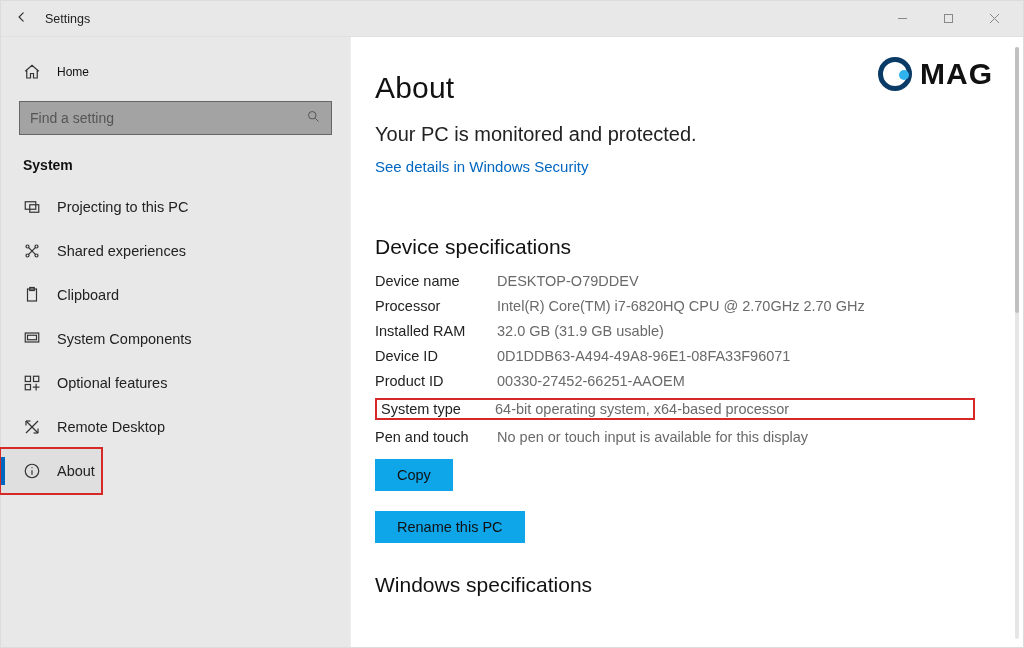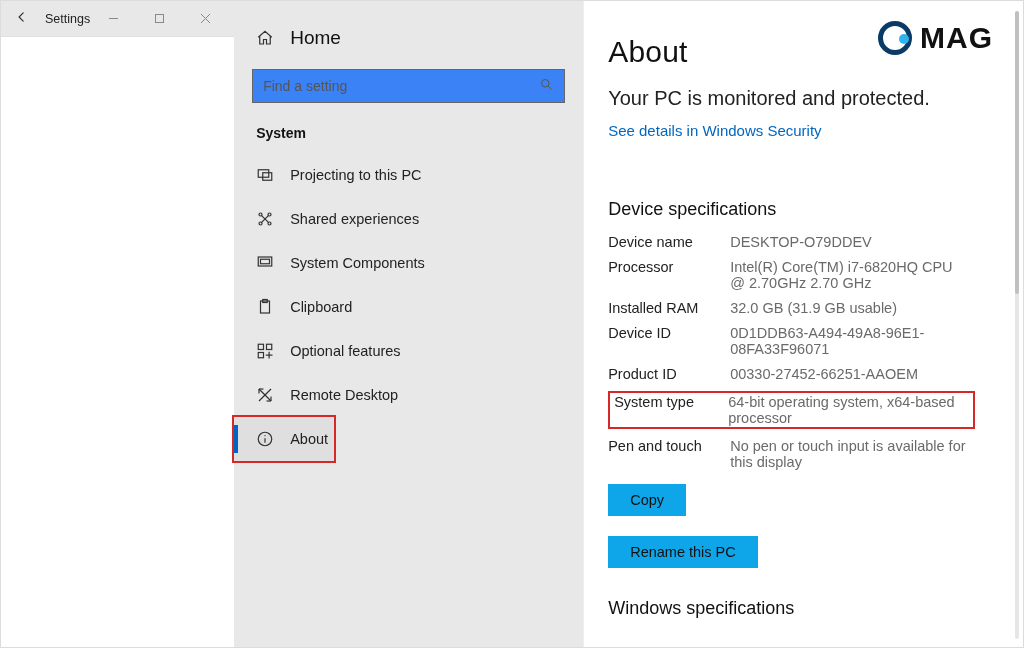--- a/index.html
+++ b/index.html
@@ -3,21 +3,21 @@
 <meta charset="utf-8">
 <style>
   * { box-sizing: border-box; margin: 0; padding: 0; }
   html, body { width: 1024px; height: 648px; overflow: hidden; font-family: "Segoe UI", Tahoma, sans-serif; }
   .window {
     position: relative;
     width: 1024px; height: 648px;
     background: #fff;
     border: 1px solid #dcdcdc;
     display: flex;
-    flex-direction: row;
+    flex-direction: column;
   }
   
   .titlebar {
     height: 36px;
     display: flex;
     align-items: center;
     background: #e8e8e8;
     border-bottom: 1px solid #e0e0e0;
   }
   .titlebar-left {
@@ -40,29 +40,29 @@
   .sidebar {
     width: 350px;
     background: #e8e8e8;
     padding: 20px 0 0 0;
     display:flex; flex-direction:column;
     border-right: 1px solid #eee;
   }
   .home-row {
     display:flex; align-items:center; gap:16px;
     padding: 6px 22px 14px 22px;
-    font-size:19px;
+    font-size:12px;
     color:#111;
   }
   .home-row .icon { width:18px; display:flex; align-items:center; justify-content:center; }
   .searchbox {
     margin: 6px 18px 20px 18px;
     height: 34px;
     border: 1px solid #666;
-    background: #3b82f6;
+    background: #a3a3a3;
     display:flex; align-items:center;
     padding: 0 10px;
   }
   .searchbox input {
     flex:1; border:none; outline:none; background:transparent; font-size:14px; color:#333; font-style: normal;
   }
   .searchbox input::placeholder { color:#555; }
   .searchbox .search-icon { color:#555; }
   .sidebar-heading {
     font-size:14px; font-weight:600; color:#111;
@@ -93,21 +93,21 @@
     position:absolute; top:0; bottom:0; left:0; right:14px; overflow:hidden;
     padding: 34px 34px 0 24px;
   }
   .scrollbar {
     position:absolute; right:4px; top:10px; bottom:8px; width:4px; background:#e6e6e6; border-radius:2px;
   }
   .scrollthumb { position:absolute; left:0; right:0; top:0; height:45%; background:#c0c0c0; border-radius:2px; }
   h1.page-title { font-size:30px; font-weight:500; color:#111; margin-bottom:18px; letter-spacing:0.2px; }
   .monitor-line { font-size:20px; color:#222; margin-bottom:12px; }
   .link { color:#0067c0; font-size:15px; cursor:pointer; margin-bottom:34px; display:inline-block; }
-  h2.section-title { font-size:18px; font-weight:500; color:#111; margin-top:26px; margin-bottom:14px; }
+  h2.section-title { font-size:21px; font-weight:500; color:#111; margin-top:26px; margin-bottom:14px; }
   .spec-table { display:grid; grid-template-columns: 116px 1fr; column-gap: 6px; row-gap: 9px; font-size:14.5px; }
   .spec-label { color:#222; }
   .spec-value { color:#6a6a6a; padding-right:6px; }
   .spec-row-hl { grid-column: 1 / -1; border:2px solid #d72828; padding: 1px 4px; display:grid; grid-template-columns: 108px 1fr; column-gap: 6px; }
   .btn { background:#0ea5e9; border:none; padding:8px 22px; font-size:14.5px; color:#111; margin-top:14px; margin-right:8px; display:inline-block; }
   .btn.secondary { margin-top:20px; }
   
   .brand {
     position:absolute; top:20px; right:30px; display:flex; align-items:center; gap:8px;
     font-size:30px; font-weight:800; letter-spacing:1px; color:#111;
@@ -197,34 +197,34 @@
                 <circle cx="18" cy="18" r="2"></circle>
                 <line x1="7.5" y1="7.5" x2="16.5" y2="16.5"></line>
                 <line x1="16.5" y1="7.5" x2="7.5" y2="16.5"></line>
               </svg>
             </span>
           <span>Shared experiences</span>
         </div>
         <div class="nav-item">
           <span class="icon">
               <svg viewBox="0 0 24 24">
+                <rect x="6" y="4" width="12" height="16"></rect>
+                <rect x="9" y="2" width="6" height="4"></rect>
+              </svg>
+            </span>
+          <span>Clipboard</span>
+        </div>
+        <div class="nav-item">
+          <span class="icon">
+              <svg viewBox="0 0 24 24">
                 <rect x="3" y="4" width="18" height="12"></rect>
                 <rect x="6" y="7" width="12" height="6"></rect>
               </svg>
             </span>
           <span>System Components</span>
-        </div>
-        <div class="nav-item">
-          <span class="icon">
-              <svg viewBox="0 0 24 24">
-                <rect x="6" y="4" width="12" height="16"></rect>
-                <rect x="9" y="2" width="6" height="4"></rect>
-              </svg>
-            </span>
-          <span>Clipboard</span>
         </div>
         <div class="nav-item">
           <span class="icon">
               <svg viewBox="0 0 24 24">
                 <rect x="3" y="3" width="7" height="7"></rect>
                 <rect x="14" y="3" width="7" height="7"></rect>
                 <rect x="3" y="14" width="7" height="7"></rect>
                 <line x1="17.5" y1="13" x2="17.5" y2="22"></line>
                 <line x1="13" y1="17.5" x2="22" y2="17.5"></line>
               </svg>

